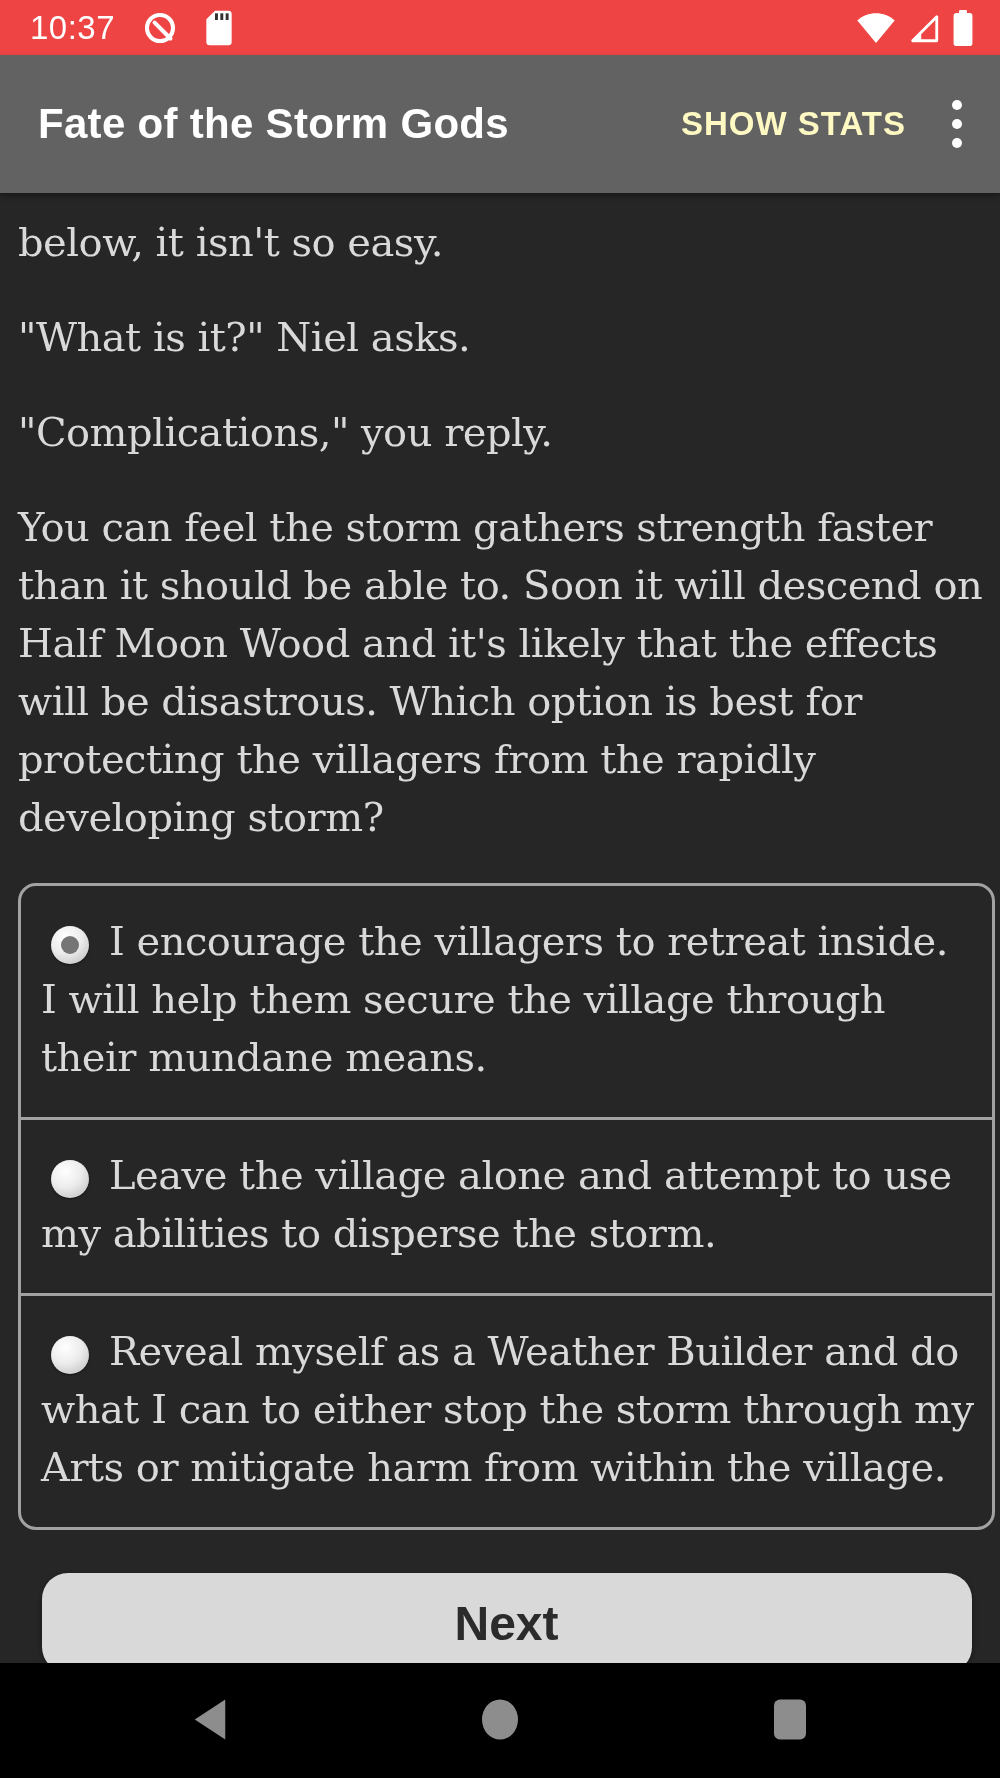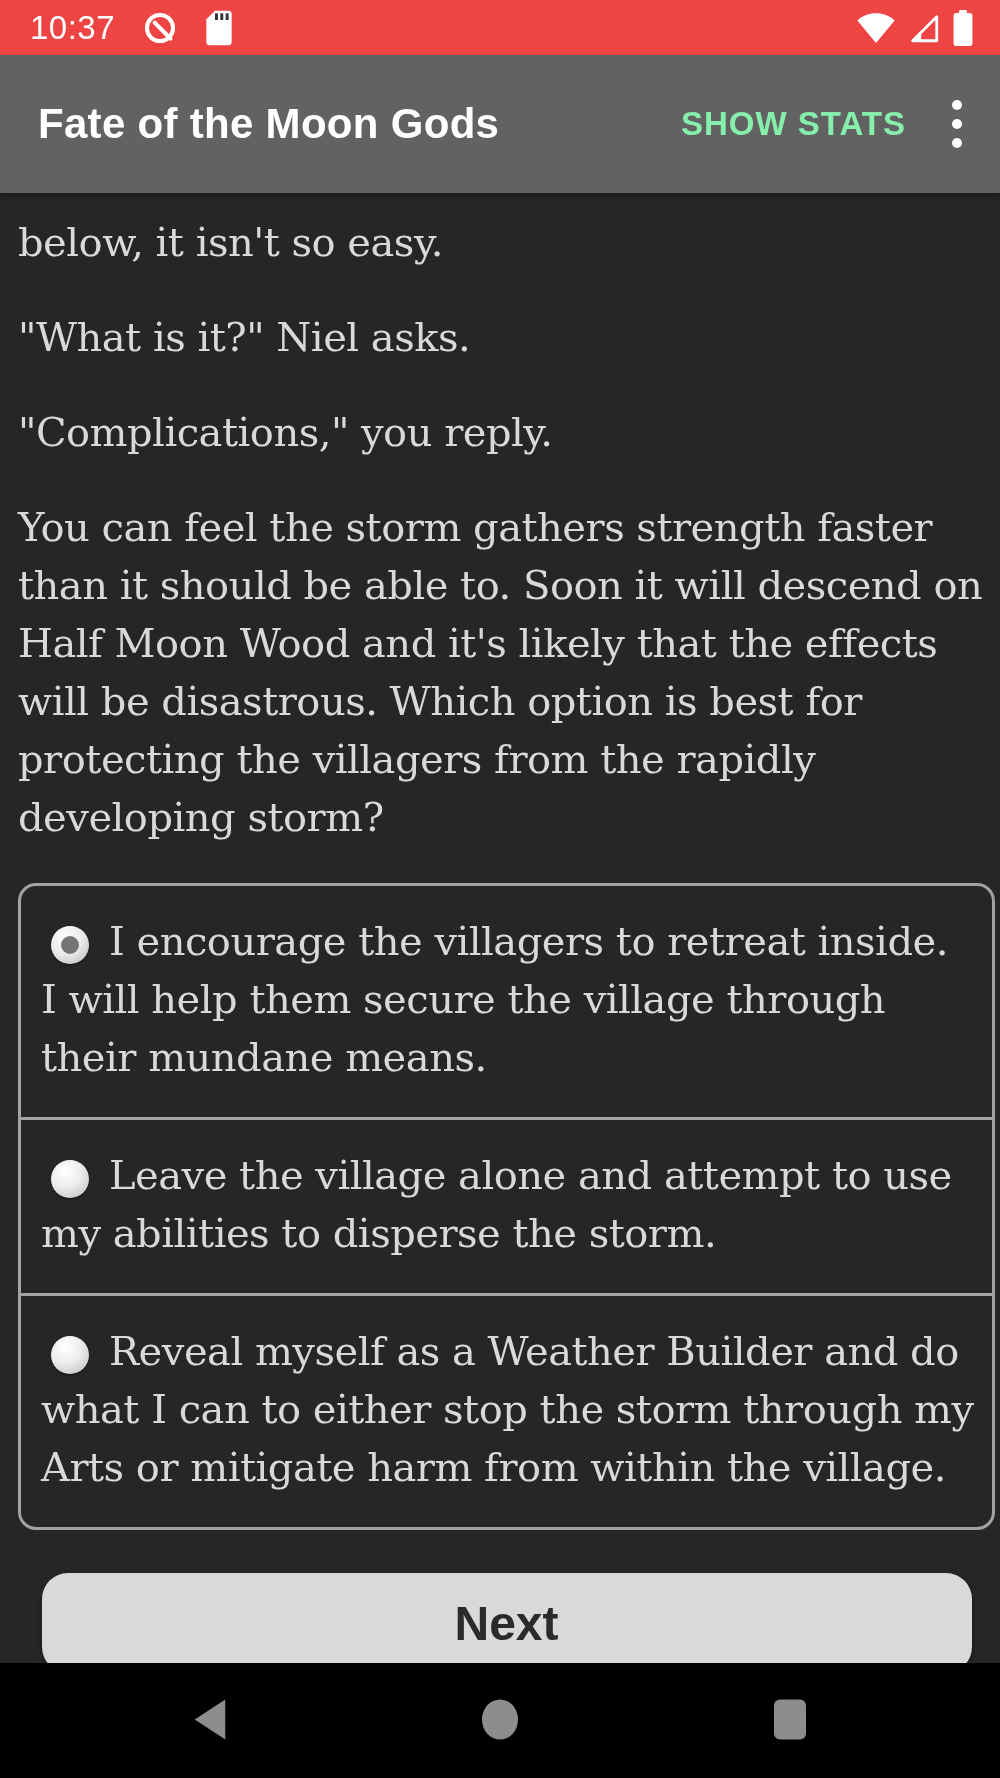--- a/index.html
+++ b/index.html
@@ -25,21 +25,21 @@
   .app-bar {
     height:138px; background:#626262; display:flex; align-items:center;
     padding:0 28px 0 38px; box-sizing:border-box; color:#fff;
     font-family:"Liberation Sans","DejaVu Sans",sans-serif;
     box-shadow:0 3px 6px rgba(0,0,0,0.35);
     position:relative; z-index:2;
   }
   .app-title { font-size:42px; font-weight:bold; letter-spacing:0.3px; }
   .show-stats {
     margin-left:auto; font-size:33px; font-weight:600; letter-spacing:1px;
-    background:none; border:none; color:#86efac; cursor:pointer; padding:10px 6px;
+    background:none; border:none; color:#fef9c3; cursor:pointer; padding:10px 6px;
     font-family:inherit;
   }
   .overflow-btn {
     margin-left:30px; background:none; border:none; cursor:pointer;
     display:flex; flex-direction:column; align-items:center; gap:9px; padding:8px 10px;
   }
   .overflow-btn i { width:10px; height:10px; border-radius:50%; background:#fff; display:block; }
 
   
   .content { padding:20px 5px 0 18px; }
@@ -117,21 +117,21 @@
         <path d="M10 14.5 V21 H3.8 Z" fill="#fff"></path>
       </svg>
       <svg class="sicon" width="22" height="38" viewBox="0 0 14 24">
         <rect x="4.5" y="0.5" width="5" height="3.5" rx="0.8" fill="#fff"></rect>
         <rect x="1" y="2.5" width="12" height="21" rx="1.8" fill="#fff"></rect>
       </svg>
     </span>
   </div>
 
   <div class="app-bar">
-    <span class="app-title">Fate of the Moon Gods</span>
+    <span class="app-title">Fate of the Storm Gods</span>
     <button class="show-stats">SHOW STATS</button>
     <button class="overflow-btn" aria-label="menu">
       <i></i>
       <i></i>
       <i></i>
     </button>
   </div>
 
   <div class="content">
     <p class="story-para">below, it isn't so easy.</p>

